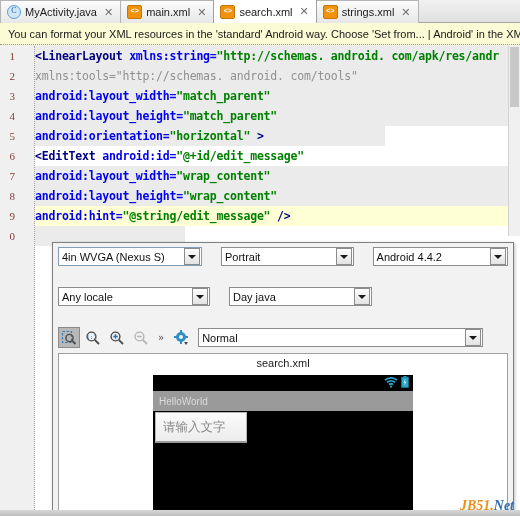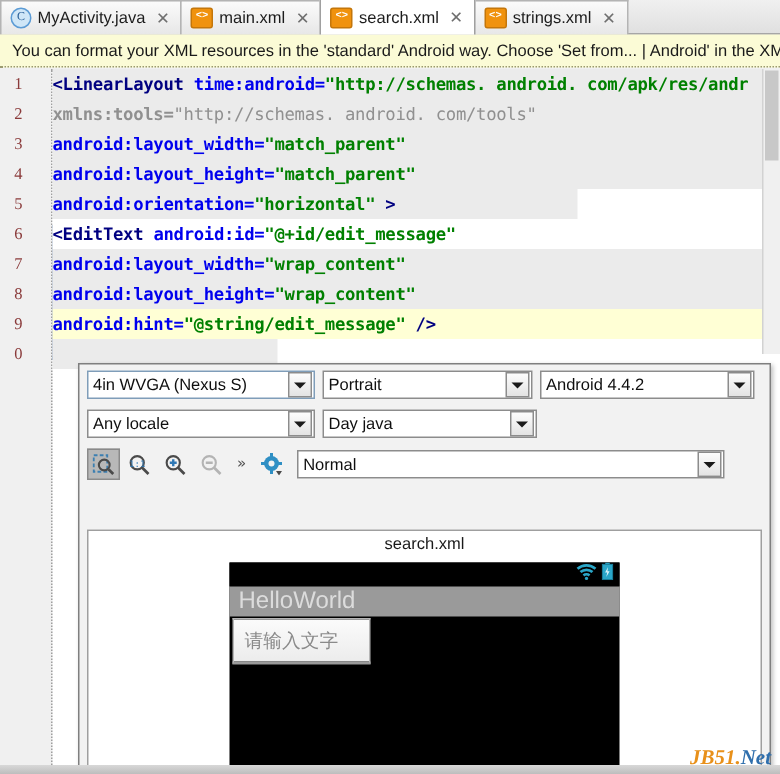--- a/index.html
+++ b/index.html
@@ -90,21 +90,21 @@
     letter-spacing:-0.2px;
   }
   .cl-bg{position:absolute;left:0;height:20px;}
   .bg-grey{background:#ebebeb;}
   .bg-white{background:#ffffff;}
   .bg-yellow{background:#ffffd5;}
   .tag{color:#000080;}
   .attr{color:#0000ee;}
   .val{color:#008000;}
   .punct{color:#000000;}
-  .ns{color:#909090;font-weight:bold;}
+  .ns{color:#909090;font-weight:normal;}
   .nsval{color:#909090;font-weight:normal;}
 
   
   .foldmark{
     position:absolute;left:22px;width:9px;height:9px;
     border:1px solid #7a7a7a;background:#fdfdfd;
     box-sizing:border-box;
   }
   .foldmark:before{
     content:"";position:absolute;left:1px;top:3px;width:5px;height:1px;background:#3a3a3a;
@@ -145,21 +145,21 @@
     display:flex;align-items:center;
     padding:0 5px 0 7px;box-sizing:border-box;
   }
   .pvtitle{font-size:11px;color:#111;flex:1;}
   .pvhicon{margin-left:6px;display:flex;align-items:center;}
   .collapse-ico{width:15px;height:12px;position:relative;}
 
   .pvtoolbar{
     padding:4px 5px 2px 5px;
   }
-  .pvrow{display:flex;gap:5px;margin-bottom:7px;}
+  .pvrow{display:flex;gap:19px;margin-bottom:21px;}
   .combo{
     height:19px;border:1px solid #7f9db9;background:#ffffff;
     display:flex;align-items:center;box-sizing:border-box;
     font-size:11px;color:#0f0f0f;
   }
   .combo.plain{border-color:#8c8c8c;}
   .combo .ctext{flex:1;padding-left:3px;overflow:hidden;white-space:nowrap;}
   .combo .carrow{
     width:16px;height:17px;margin:0 1px 0 0;
     background:linear-gradient(#fdfdfd,#e3e3e3);
@@ -201,21 +201,21 @@
     position:absolute;left:50%;transform:translateX(-50%);
     top:21px;width:260px;bottom:0;background:#000000;
   }
   .dstatus{
     height:16px;background:#000000;display:flex;align-items:center;
     justify-content:flex-end;padding-right:4px;gap:3px;
   }
   .dactionbar{
     height:20px;background:#9a9a9a;
     display:flex;align-items:center;padding-left:6px;
-    font-size:16px;color:#dcdcdc;
+    font-size:10px;color:#dcdcdc;
   }
   .dedit{
     margin-top:1px;margin-left:2px;
     width:92px;height:31px;
     background:linear-gradient(#fbfbfb,#ececec);
     border:1px solid #b6b6b6;border-bottom:2px solid #9a9a9a;
     box-sizing:border-box;
     display:flex;align-items:center;padding-left:7px;
     font-size:12.5px;color:#8a8a8a;
     font-family:"DejaVu Sans",sans-serif;
@@ -296,21 +296,21 @@
       <div class="cl-bg bg-grey" style="top:20px;width:485px"></div>
       <div class="cl-bg bg-grey" style="top:40px;width:485px"></div>
       <div class="cl-bg bg-grey" style="top:60px;width:485px"></div>
       <div class="cl-bg bg-grey" style="top:80px;width:350px"></div>
       <div class="cl-bg bg-white" style="top:100px;width:485px"></div>
       <div class="cl-bg bg-grey" style="top:120px;width:485px"></div>
       <div class="cl-bg bg-grey" style="top:140px;width:485px"></div>
       <div class="cl-bg bg-yellow" style="top:160px;width:485px"></div>
       <div class="cl-bg bg-grey" style="top:180px;width:150px"></div>
 
-      <div class="cline" style="top:0px"><span class="tag">&lt;LinearLayout </span><span class="attr">time:android=</span><span class="val">"http://schemas. android. com/apk/res/andr</span></div>
+      <div class="cline" style="top:0px"><span class="tag">&lt;LinearLayout </span><span class="attr">xmlns:string=</span><span class="val">"http://schemas. android. com/apk/res/andr</span></div>
       <div class="cline" style="top:20px"><span class="punct">            </span><span class="ns">xmlns:tools=</span><span class="nsval">"http://schemas. android. com/tools"</span></div>
       <div class="cline" style="top:40px"><span class="punct">            </span><span class="attr">android:layout_width=</span><span class="val">"match_parent"</span></div>
       <div class="cline" style="top:60px"><span class="punct">            </span><span class="attr">android:layout_height=</span><span class="val">"match_parent"</span></div>
       <div class="cline" style="top:80px"><span class="punct">            </span><span class="attr">android:orientation=</span><span class="val">"horizontal"</span><span class="tag"> &gt;</span></div>
       <div class="cline" style="top:100px"><span class="tag">    &lt;EditText </span><span class="attr">android:id=</span><span class="val">"@+id/edit_message"</span></div>
       <div class="cline" style="top:120px"><span class="punct">            </span><span class="attr">android:layout_width=</span><span class="val">"wrap_content"</span></div>
       <div class="cline" style="top:140px"><span class="punct">            </span><span class="attr">android:layout_height=</span><span class="val">"wrap_content"</span></div>
       <div class="cline" style="top:160px"><span class="punct">            </span><span class="attr">android:hint=</span><span class="val">"@string/edit_message"</span><span class="tag"> /&gt;</span></div>
     </div>
 

